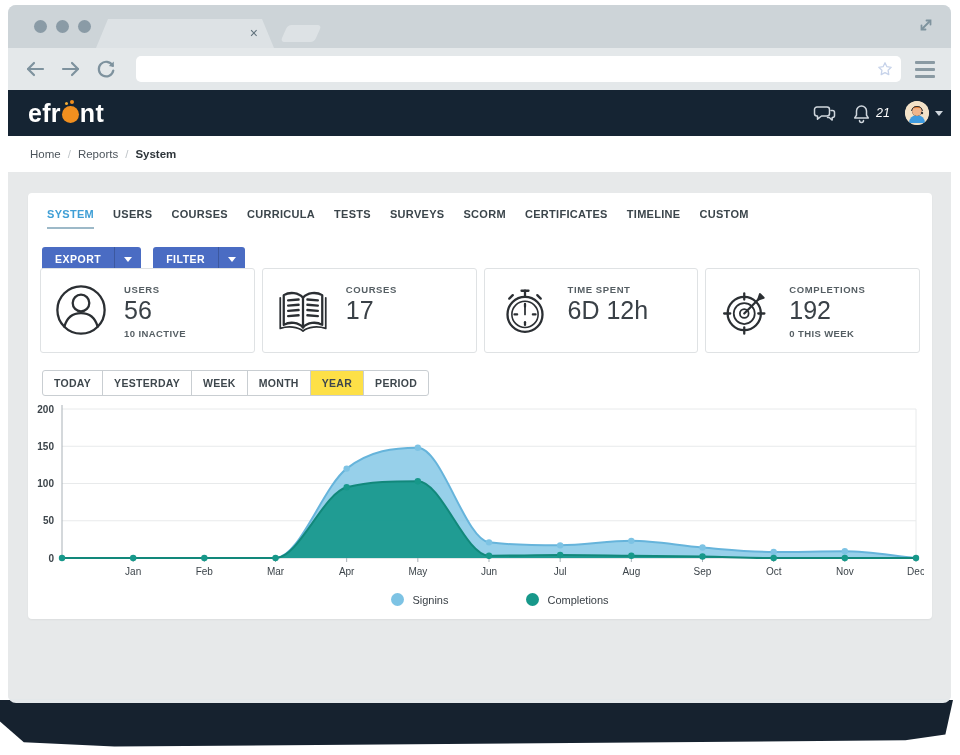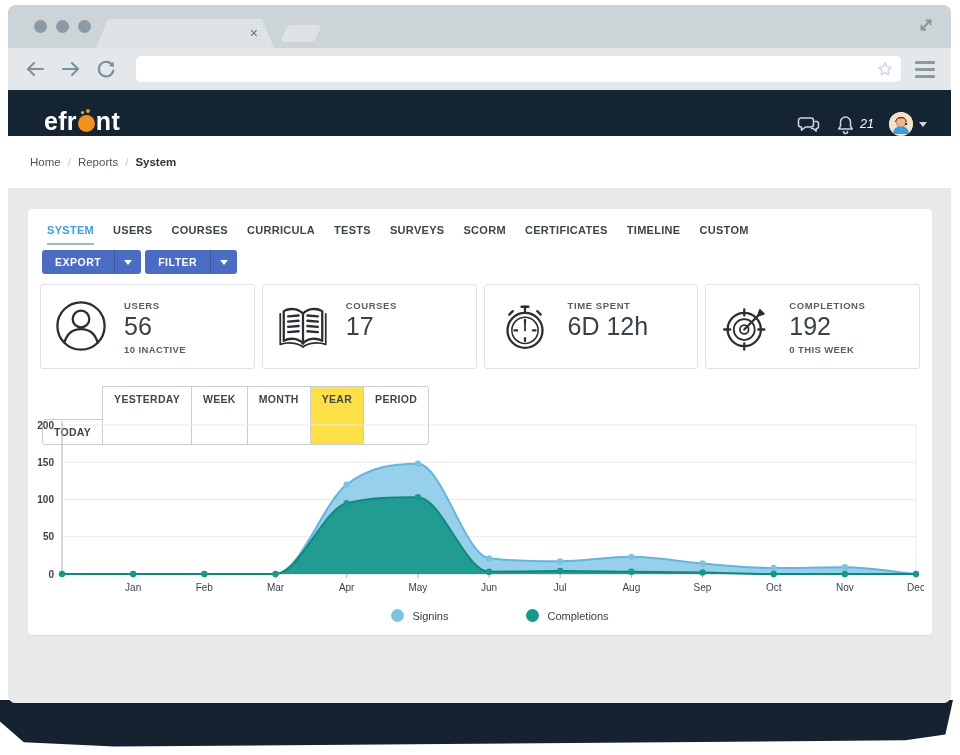--- a/index.html
+++ b/index.html
@@ -29,68 +29,68 @@
   .toolbar { position:relative; height:42px; background:#e4e8ea; display:flex; align-items:center; padding:0 16px; }
   .nav-ic { flex:none; margin-right:14px; }
   .urlbar { position:relative; flex:1; height:26px; background:#ffffff; border-radius:5px; margin:0 14px 0 6px; }
   .urlbar input { position:absolute; inset:0; border:none; outline:none; background:transparent; padding:0 30px 0 10px;
     font-size:12px; color:#444; font-family:"Liberation Sans", sans-serif; }
   .star-ic { position:absolute; right:8px; top:5px; }
   .hamburger { display:flex; flex-direction:column; gap:4px; width:20px; }
   .hamburger i { height:3px; background:#8a9aa3; border-radius:1px; }
 
   
-  .appbar { height:46px; background:#152433; display:flex; align-items:flex-end; padding:0 24px; }
+  .appbar { height:46px; background:#152433; display:flex; align-items:center; padding:0 8px; }
   .logo { margin-left:12px; display:flex; align-items:center; color:#fff; font-size:25px; font-weight:bold; letter-spacing:.3px; }
   .logo-o { position:relative; display:inline-block; width:17px; height:17px; border-radius:50%;
     background:#f18f1f; margin:3px 1px 0 1px; }
   .logo-o:before { content:""; position:absolute; width:4px; height:4px; border-radius:50%; background:#f18f1f; top:-6px; left:8px; }
   .logo-o:after  { content:""; position:absolute; width:3px; height:3px; border-radius:50%; background:#f4ad37; top:-4px; left:3px; }
   .app-search { margin-left:24px; width:655px; height:28px; background:#223140; border:1px solid #2d3e4e; border-radius:2px; }
   .app-search input { width:100%; height:100%; background:transparent; border:none; outline:none; padding:0 12px;
     font-size:13px; font-style:italic; color:#8a98a5; font-family:"Liberation Sans", sans-serif; }
   .appbar-right { margin-left:auto; display:flex; align-items:center; gap:15px;font-style:italic; }
   .bell-wrap { display:flex; align-items:center; gap:5px; color:#fff; font-size:12.5px; }
   .avatar-wrap { display:flex; align-items:center; gap:6px; }
   .avatar { width:24px; height:24px; border-radius:50%; overflow:hidden; background:#f3e2c8; }
   .caret-down { width:0; height:0; border-left:4px solid transparent; border-right:4px solid transparent; border-top:5px solid #cfd6dd; }
 
   
-  .crumbbar { height:52px; background:#ffffff; display:flex; align-items:center; padding-left:22px; font-size:11.5px; color:#4c545b; }
+  .crumbbar { height:36px; background:#ffffff; display:flex; align-items:center; padding-left:22px; font-size:11.5px; color:#4c545b; }
   .crumb-sep { color:#bfc4c8; margin:0 7px; }
   .crumb-current { font-weight:bold; color:#2e353a; }
 
   
   .content { position:relative; height:527px; background:#e7e9ea; }
   .panel { position:absolute; left:20px; top:21px; width:904px; height:426px; background:#ffffff; border-radius:4px;
     box-shadow:0 1px 2px rgba(0,0,0,0.05); }
 
   .tabs-row { position:absolute; left:19px; top:15px; display:flex; gap:19px; }
   .rtab { font-size:11px; font-weight:bold; letter-spacing:.3px; color:#3b454b; padding-bottom:7px; }
   .rtab.active { color:#3f9fd6; border-bottom:2px solid #9db9c8; }
 
-  .btns-row { position:absolute; left:14px; top:41px; display:flex; gap:4px;justify-content:space-between; }
+  .btns-row { position:absolute; left:14px; top:54px; display:flex; gap:12px;justify-content:space-between; }
   .split-btn { display:flex; background:#4a6cc3; border-radius:3px; color:#fff; overflow:hidden; }
   .split-main { padding:6px 13px; font-size:10.5px; font-weight:bold; letter-spacing:.5px; }
   .split-caret { display:flex; align-items:center; padding:0 9px; border-left:1px solid rgba(0,0,0,.18); }
   .split-caret i { width:0; height:0; border-left:4px solid transparent; border-right:4px solid transparent; border-top:5px solid #fff; }
 
   .cards-row { position:absolute; left:12px; top:75px; right:12px; display:flex; gap:7px; }
   .card { flex:1; height:85px; border:1px solid #dfe2e4; border-radius:3px; background:#fff; display:flex; padding:13px 12px; }
   .card svg { flex:none; }
   .card-text { margin-left:15px; padding-top:2px; }
   .card-label { font-size:9.5px; font-weight:bold; letter-spacing:.6px; color:#555e63; }
   .card-value { font-size:25px; color:#3a4147; line-height:1.25; }
   .card-sub { font-size:9.5px; font-weight:bold; letter-spacing:.4px; color:#555e63; margin-top:2px; }
   .card-sub .num { }
 
   .range-row { position:absolute; left:14px; top:177px; display:flex; }
   .range-btn { padding:6px 11px; font-size:10.5px; font-weight:bold; letter-spacing:.3px; color:#3e474d;
     background:#fff; border:1px solid #c9ced2; margin-left:-1px; }
-  .range-btn:first-child { border-radius:3px 0 0 3px; margin-left:0;margin-top:33px; }
+  .range-btn:first-child { border-radius:3px 0 0 3px; margin-left:0; }
   .range-btn:last-child { border-radius:0 3px 3px 0; }
   .range-btn.active { background:#fde047; }
 
   #chart-svg { position:absolute; left:4px; top:210px; }
   svg text { font-family:"Liberation Sans", sans-serif; }
   .ytick { font-size:10px; font-weight:bold; fill:#3c444a; }
   .xtick { font-size:10px; fill:#3c444a; }
 
   .legend { position:absolute; left:0; top:400px; width:100%; display:flex; justify-content:center; gap:78px;margin-left:20px; }
   .legend-item { display:flex; align-items:center; gap:8px; font-size:11px; color:#3a4147; }

